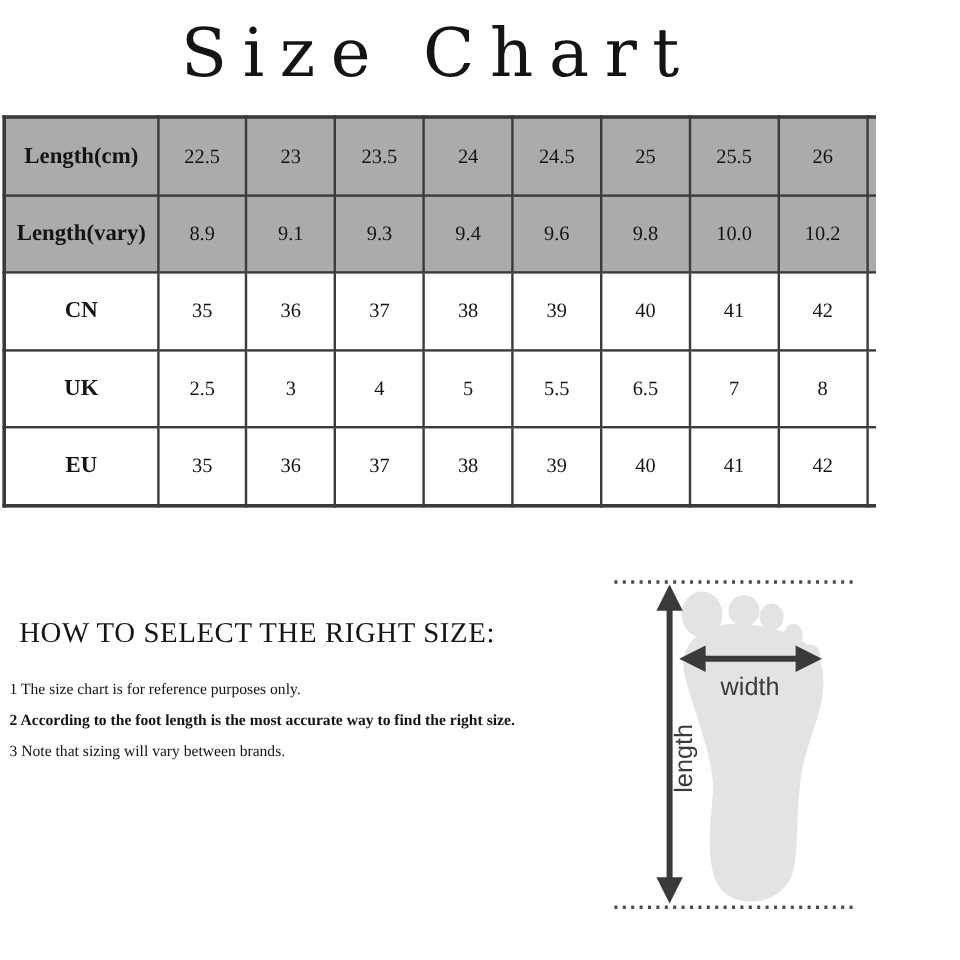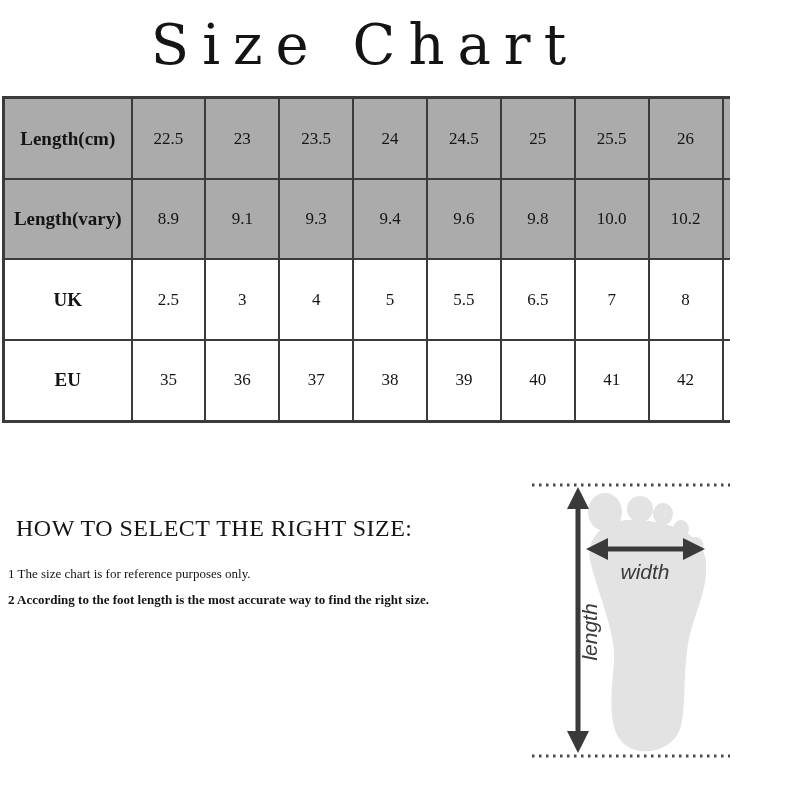--- a/index.html
+++ b/index.html
@@ -35,21 +35,21 @@
   .howto-heading{
     position:absolute;top:515px;left:16px;margin:0;
     font-size:24px;font-weight:400;letter-spacing:0.5px;white-space:nowrap;
   }
   .notes{
     position:absolute;top:561px;left:8px;width:455px;
     font-size:13px;line-height:26px;
   }
   .notes p{margin:0;}
   .notes p.bold{font-weight:bold;}
-  .diagram{position:absolute;left:520px;top:460px;width:280px;height:312px;font-style:italic;}
+  .diagram{position:absolute;left:500px;top:460px;width:280px;height:312px;}
   .diagram svg{display:block;width:280px;height:312px;}
   .dotted{stroke:var(--dotted);stroke-width:3;stroke-dasharray:2.5 4.5;fill:none;}
   .arrow-line{stroke:var(--arrow);stroke-width:5;fill:none;}
   .arrow-head{fill:var(--arrow);stroke:none;}
   .foot{fill:var(--foot-fill);stroke:none;}
   .dlabel{
     font-family:"Liberation Sans", sans-serif;font-size:21px;fill:#3a3a3a;
   }
 </style>
 </head>
@@ -83,20 +83,32 @@
           <td>9.1</td>
           <td>9.3</td>
           <td>9.4</td>
           <td>9.6</td>
           <td>9.8</td>
           <td>10.0</td>
           <td>10.2</td>
           <td>10.4</td>
         </tr>
         <tr>
+          <th>CN</th>
+          <td>35</td>
+          <td>36</td>
+          <td>37</td>
+          <td>38</td>
+          <td>39</td>
+          <td>40</td>
+          <td>41</td>
+          <td>42</td>
+          <td>43</td>
+        </tr>
+        <tr>
           <th>UK</th>
           <td>2.5</td>
           <td>3</td>
           <td>4</td>
           <td>5</td>
           <td>5.5</td>
           <td>6.5</td>
           <td>7</td>
           <td>8</td>
           <td>8.5</td>
@@ -114,20 +126,21 @@
           <td>43</td>
         </tr>
       </tbody>
   </table>
 
   <h2 class="howto-heading">HOW TO SELECT THE RIGHT SIZE:</h2>
 
   <div class="notes">
       <p>1 The size chart is for reference purposes only.</p>
       <p class="bold">2 According to the foot length is the most accurate way to find the right size.</p>
+      <p>3 Note that sizing will vary between brands.</p>
     </div>
 
   <div class="diagram">
     <svg viewBox="0 0 280 312" xmlns="http://www.w3.org/2000/svg">
       <line class="dotted" x1="12" y1="25" x2="212" y2="25"></line>
       <line class="dotted" x1="12" y1="296" x2="212" y2="296"></line>
 
       <g>
         <path class="foot" d="M 70 100 C 66 78, 84 58, 118 60 C 155 62, 184 76, 186 102 C 188 132, 174 152, 168 184 C 163 216, 166 244, 161 266 C 154 293, 116 299, 101 281 C 88 265, 91 233, 94 203 C 97 175, 76 128, 70 100 Z"></path>
         <ellipse class="foot" cx="85" cy="52" rx="17" ry="19"></ellipse>

